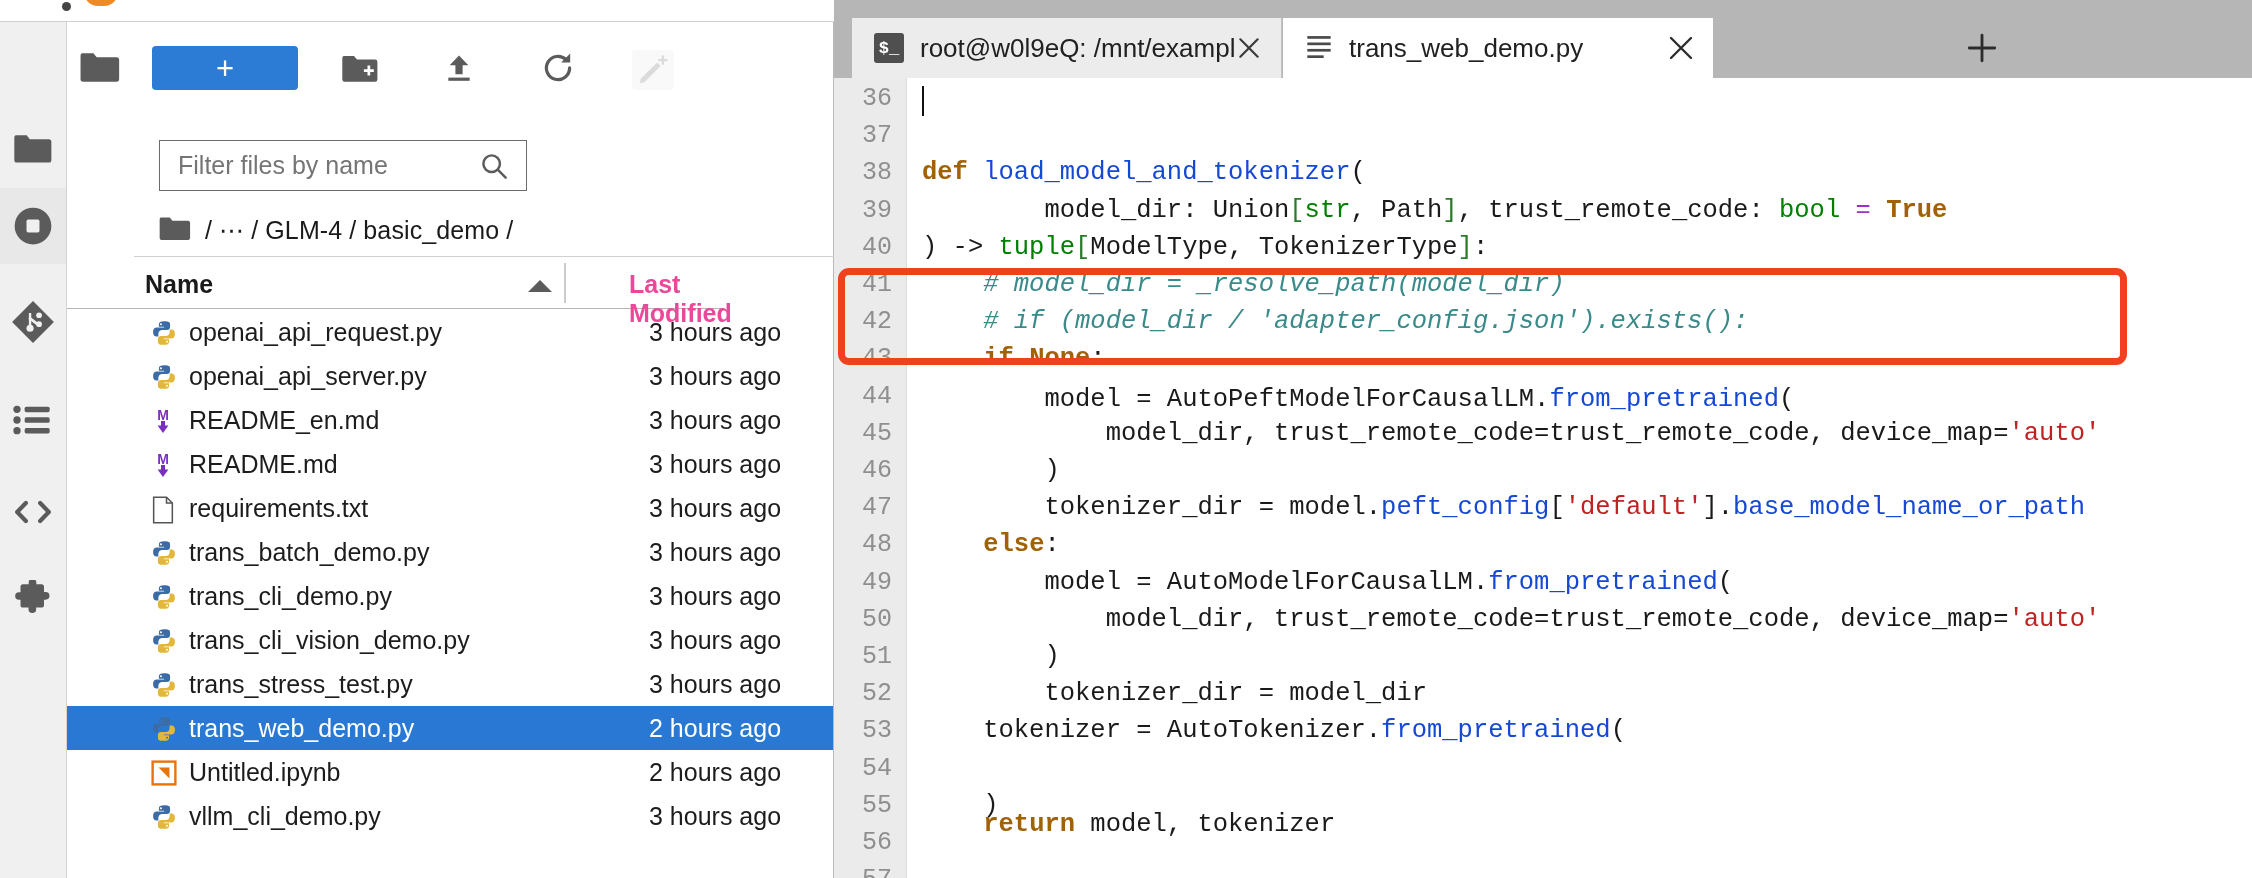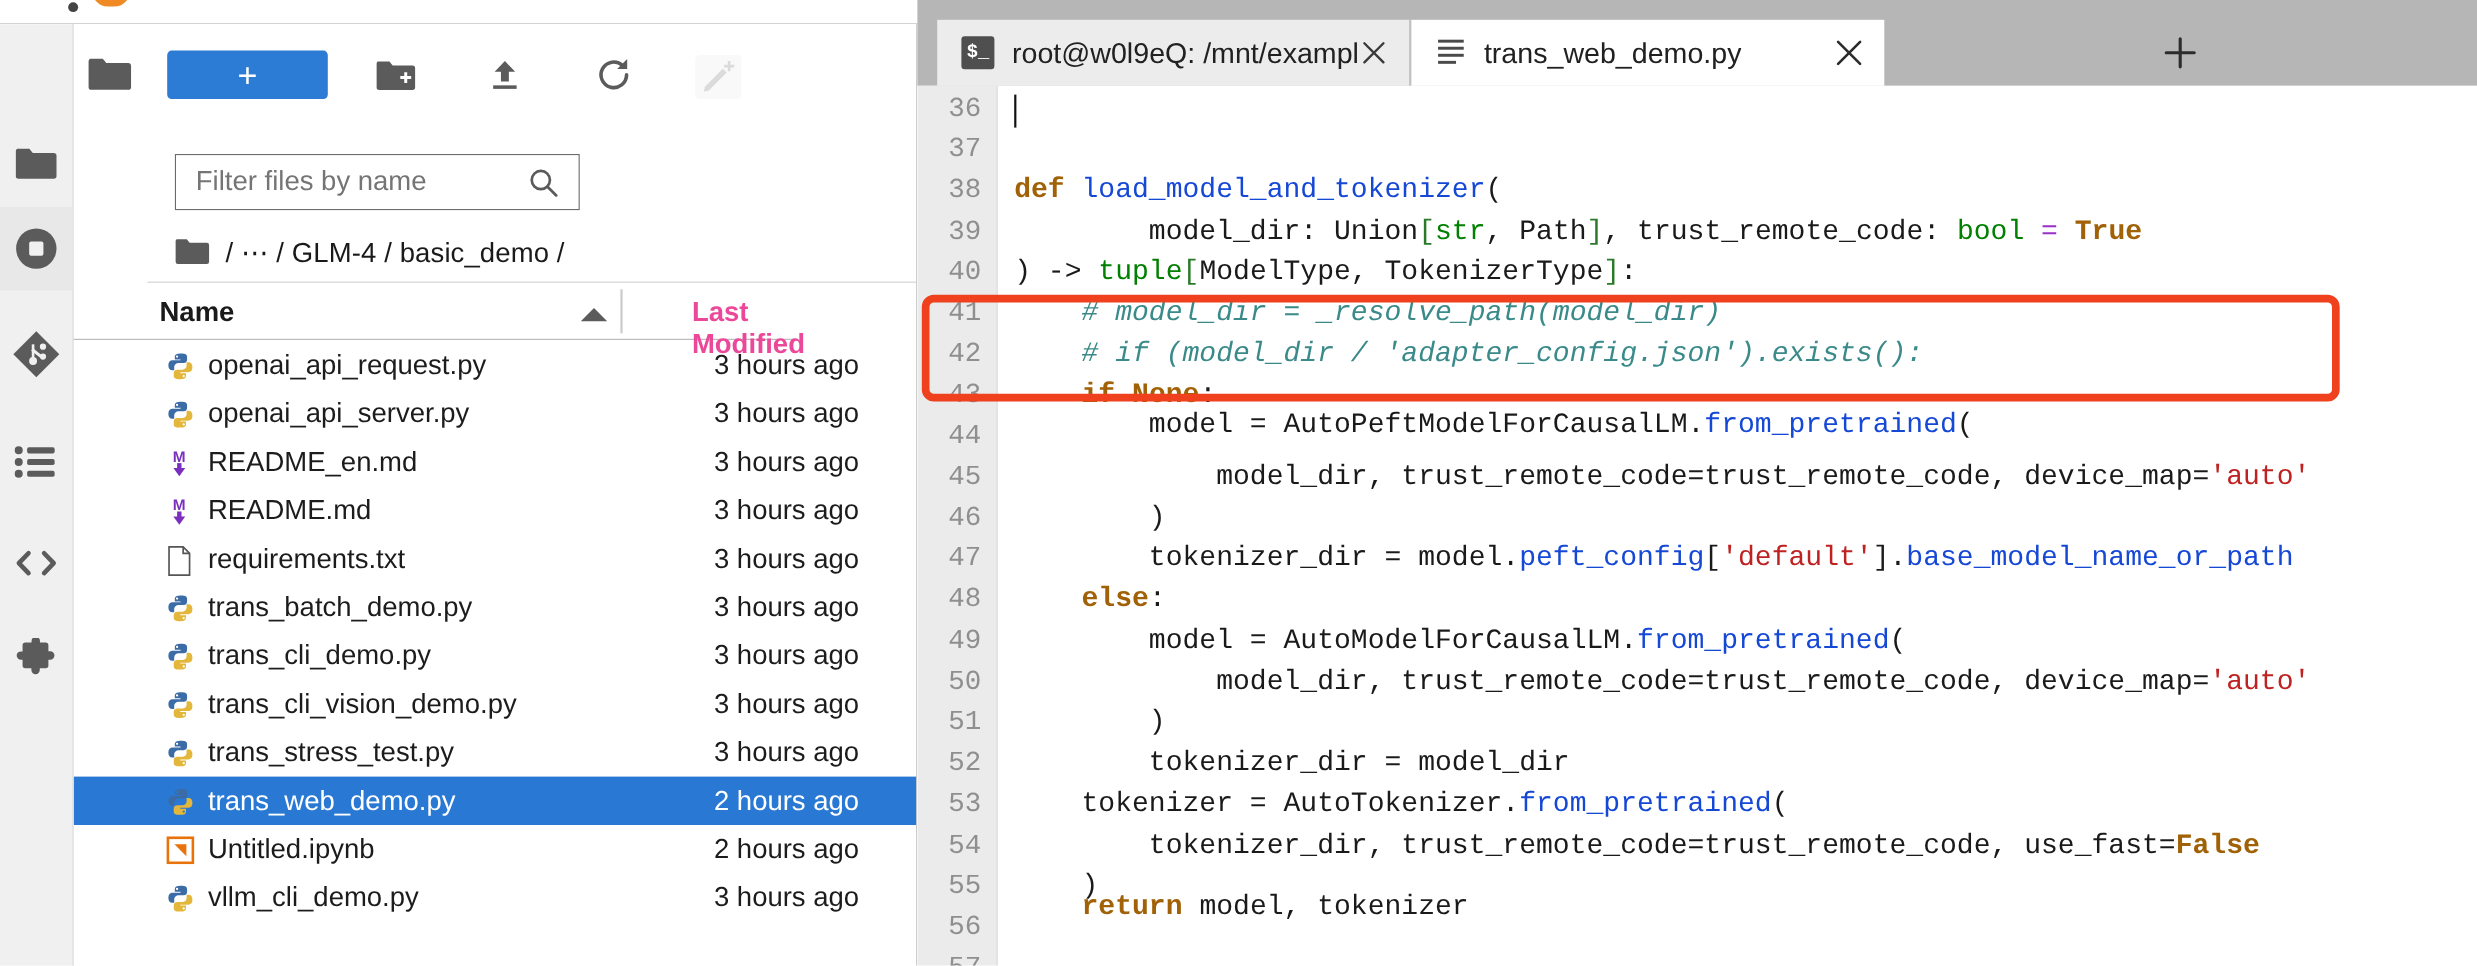--- a/index.html
+++ b/index.html
@@ -410,41 +410,40 @@
           <div class="code" style="top: 117.6px;"><span>        model_dir: Union</span><span class="br">[</span><span class="cls">str</span><span>, Path</span><span class="br">]</span><span>, trust_remote_code: </span><span class="cls">bool</span><span class="op"> = </span><span class="k">True</span></div>
           <div class="ln" style="top: 154.8px;">40</div>
           <div class="code" style="top: 154.8px;"><span>) -&gt; </span><span class="cls">tuple</span><span class="br">[</span><span>ModelType, TokenizerType</span><span class="br">]</span><span>:</span></div>
           <div class="ln" style="top: 192px;">41</div>
           <div class="code" style="top: 192px;"><span class="cm">    # model_dir = _resolve_path(model_dir)</span></div>
           <div class="ln" style="top: 229.2px;">42</div>
           <div class="code" style="top: 229.2px;"><span class="cm">    # if (model_dir / 'adapter_config.json').exists():</span></div>
           <div class="ln" style="top: 266.4px;">43</div>
           <div class="code" style="top: 266.4px;"><span>    </span><span class="k">if </span><span class="k">None</span><span>:</span></div>
           <div class="ln" style="top: 303.6px;">44</div>
-          <div class="code" style="top: 294px;"><span>        model = AutoPeftModelForCausalLM.</span><span class="fn">from_pretrained</span><span>(</span></div>
+          <div class="code" style="top: 307px;"><span>        model = AutoPeftModelForCausalLM.</span><span class="fn">from_pretrained</span><span>(</span></div>
           <div class="ln" style="top: 340.8px;">45</div>
           <div class="code" style="top: 340.8px;"><span>            model_dir, trust_remote_code=trust_remote_code, device_map=</span><span class="str">'auto'</span></div>
           <div class="ln" style="top: 378px;">46</div>
           <div class="code" style="top: 378px;"><span>        )</span></div>
           <div class="ln" style="top: 415.2px;">47</div>
           <div class="code" style="top: 415.2px;"><span>        tokenizer_dir = model.</span><span class="fn">peft_config</span><span>[</span><span class="str">'default'</span><span>].</span><span class="fn">base_model_name_or_path</span></div>
           <div class="ln" style="top: 452.4px;">48</div>
           <div class="code" style="top: 452.4px;"><span>    </span><span class="k">else</span><span>:</span></div>
           <div class="ln" style="top: 489.6px;">49</div>
           <div class="code" style="top: 489.6px;"><span>        model = AutoModelForCausalLM.</span><span class="fn">from_pretrained</span><span>(</span></div>
           <div class="ln" style="top: 526.8px;">50</div>
           <div class="code" style="top: 526.8px;"><span>            model_dir, trust_remote_code=trust_remote_code, device_map=</span><span class="str">'auto'</span></div>
           <div class="ln" style="top: 564px;">51</div>
           <div class="code" style="top: 564px;"><span>        )</span></div>
           <div class="ln" style="top: 601.2px;">52</div>
           <div class="code" style="top: 601.2px;"><span>        tokenizer_dir = model_dir</span></div>
           <div class="ln" style="top: 638.4px;">53</div>
           <div class="code" style="top: 638.4px;"><span>    tokenizer = AutoTokenizer.</span><span class="fn">from_pretrained</span><span>(</span></div>
           <div class="ln" style="top: 675.6px;">54</div>
-          <div class="code" style="top: 675.6px;"><span>        tokenizer_dir, trust_remote_code=trust_remote_code, use_fast=</span><span class="k">False</span></div>
           <div class="ln" style="top: 712.8px;">55</div>
           <div class="code" style="top: 712.8px;"><span>    )</span></div>
           <div class="ln" style="top: 750px;">56</div>
           <div class="code" style="top: 732px;"><span>    </span><span class="k">return </span><span>model, tokenizer</span></div>
           <div class="ln" style="top: 787.2px;">57</div>
           <div class="code" style="top: 787.2px;"><span></span></div>
         </div>
       <div class="cursor" id="cursor" style="top: 8px;"></div>
       <div class="highlight-box"></div>
     </div>

